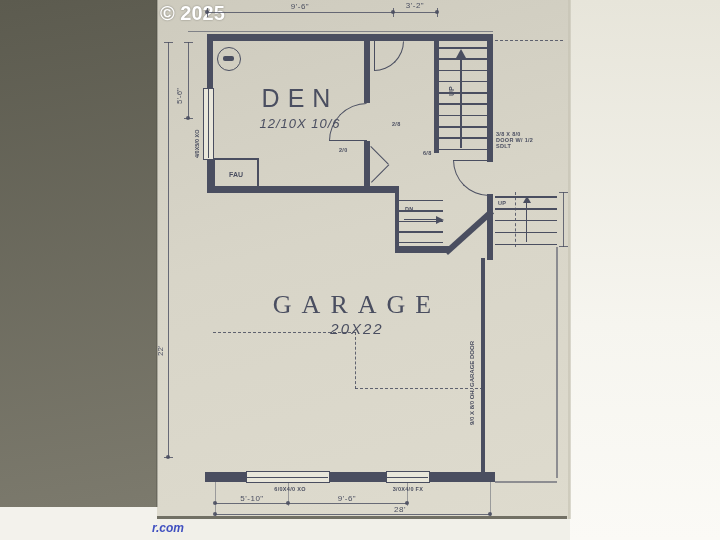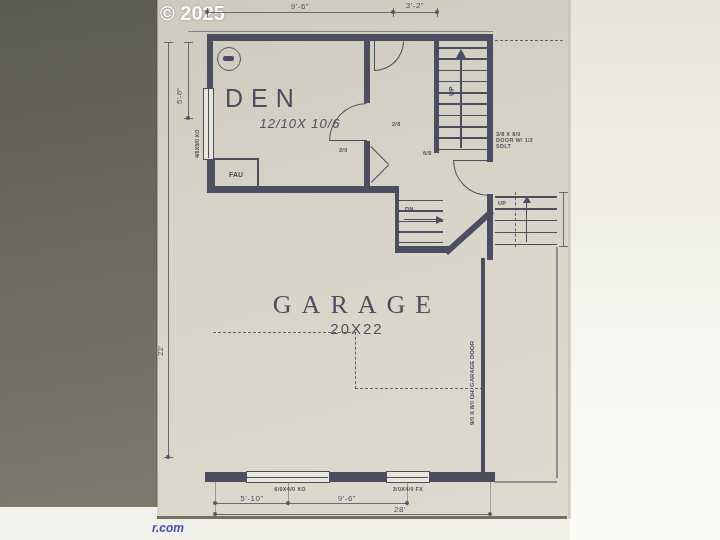--- a/index.html
+++ b/index.html
@@ -94,24 +94,24 @@
   <div class="tinylabel" style="left:380px;top:486px;width:56px;text-align:center;">3/0X4/0 FX</div>
 
   <div style="left:213px;top:158px;width:46px;height:32px;border:2px solid var(--ink);">
     <div class="txt" style="left:0;top:0;width:42px;height:28px;font-size:7px;font-weight:bold;display:flex;align-items:center;justify-content:center;position:absolute;">FAU</div>
   </div>
 
   <div style="left:217px;top:47px;width:24px;height:24px;border:1.6px solid var(--ink);border-radius:50%;">
     <div style="left:5px;top:8px;width:11px;height:5px;background:var(--ink);border-radius:2px;position:absolute;"></div>
   </div>
 
-  <div class="txt" style="left:225px;top:84px;width:150px;text-align:left;font-size:25px;letter-spacing:8px;">DEN</div>
+  <div class="txt" style="left:225px;top:84px;width:150px;text-align:center;font-size:25px;letter-spacing:8px;">DEN</div>
   <div class="txt" style="left:225px;top:116px;width:150px;text-align:center;font-size:13px;font-style:italic;letter-spacing:1px;">12/10X 10/6</div>
   <div class="txt" style="left:262px;top:290px;width:190px;text-align:center;font-size:26px;letter-spacing:10px;font-family:Liberation Serif, serif;">GARAGE</div>
-  <div class="txt" style="left:277px;top:320px;width:160px;text-align:center;font-size:15px;letter-spacing:2px;">20X22</div>
+  <div class="txt" style="left:277px;top:320px;width:160px;text-align:center;font-size:15px;font-style:italic;letter-spacing:2px;">20X22</div>
 
   <div class="steps" style="left:439px;top:47px;width:48px;height:103px;"></div>
   <div class="thin" style="left:460px;top:58px;width:1.5px;height:90px;"></div>
   <div style="left:456px;top:49px;width:0;height:0;border-left:5px solid transparent;border-right:5px solid transparent;border-bottom:9px solid var(--ink);"></div>
   <div class="vtext" style="left:448px;top:72px;height:24px;font-size:7px;font-weight:bold;">UP</div>
 
   <div class="arc arc-tl" style="left:329px;top:103px;width:38px;height:38px;"></div>
   <div class="thin" style="left:329px;top:140px;width:38px;height:1.4px;"></div>
   <div class="tinylabel" style="left:339px;top:147px;">2/0</div>
 

